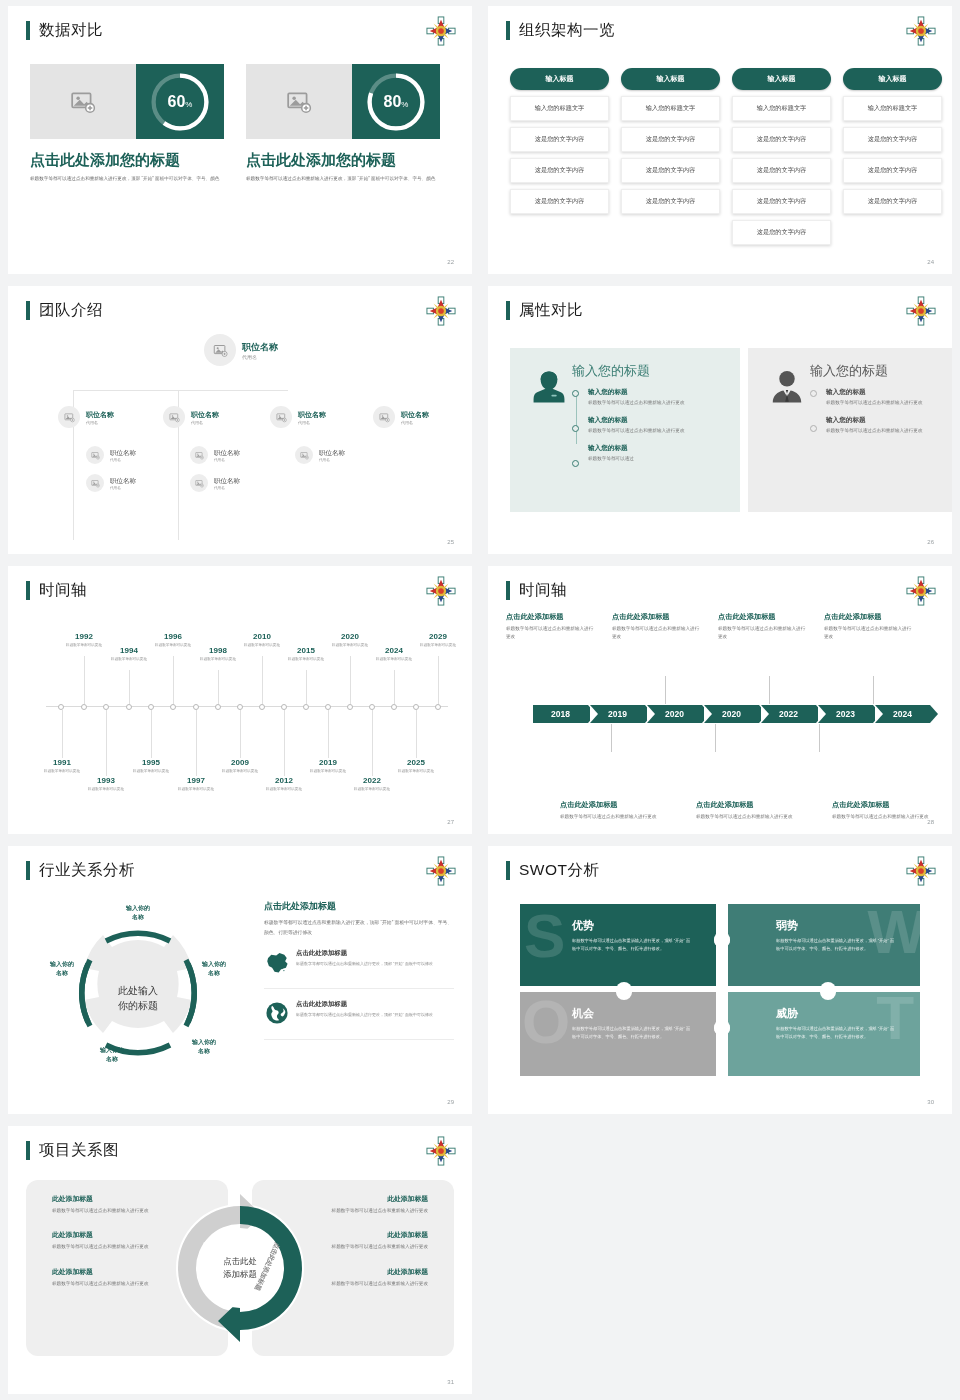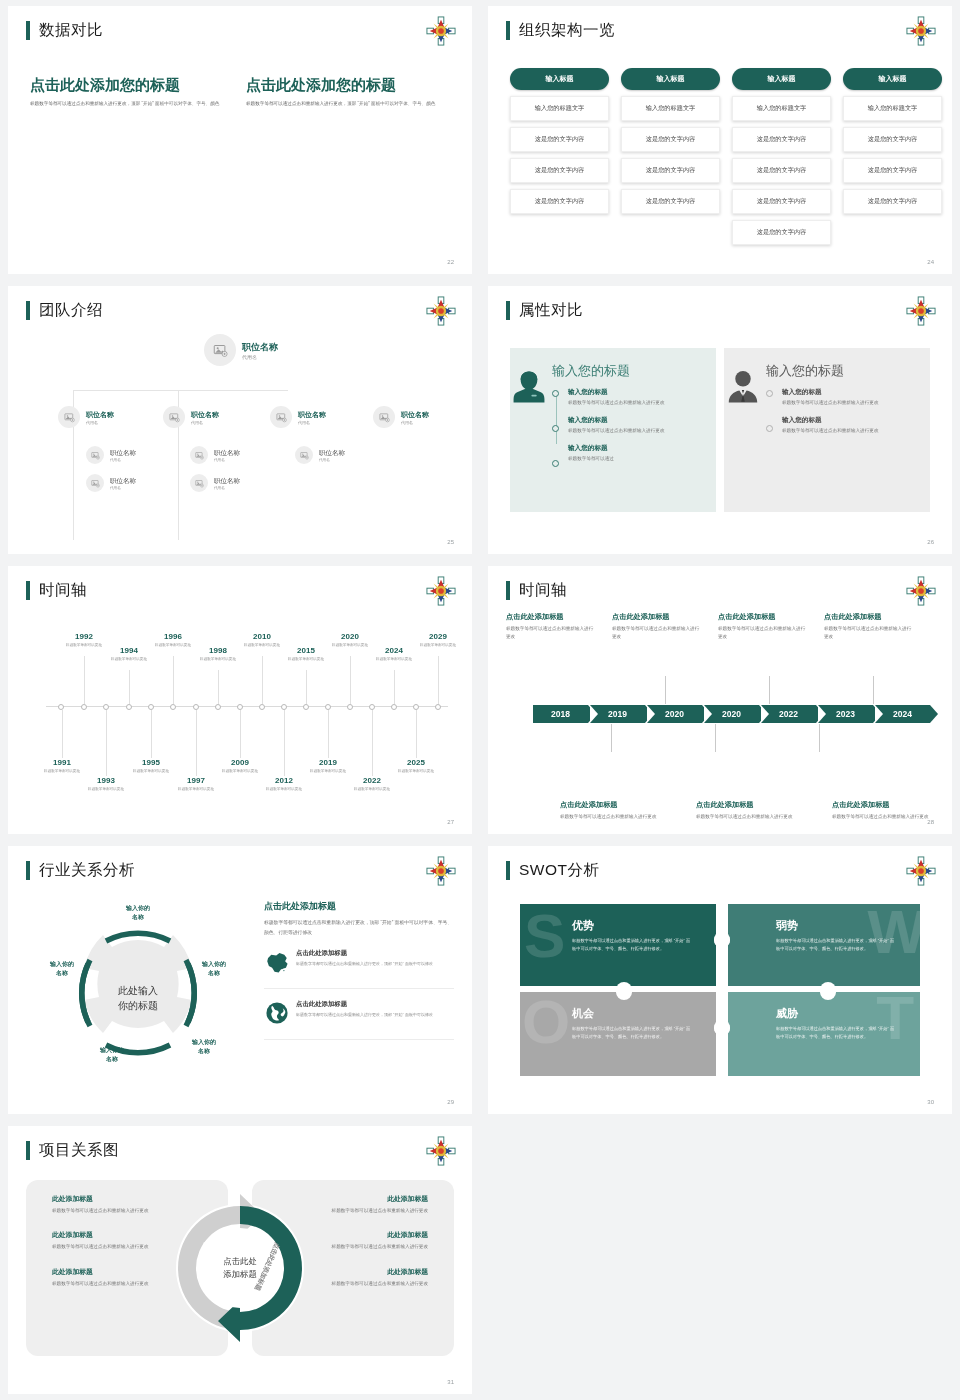--- a/index.html
+++ b/index.html
@@ -54,21 +54,21 @@
   
   .team{ position:absolute; left:0; top:48px; width:464px; height:200px; }
   .tm-node{ position:absolute; display:flex; align-items:center; }
   .tm-av{ border-radius:50%; background:#ededed; display:flex; align-items:center; justify-content:center; flex:none; }
   .tm-tx{ margin-left:6px; }
   .tm-n{ font-weight:bold; color:#1d6158; }
   .tm-s{ color:#8e8e8e; }
   .tm-line{ position:absolute; background:#e4e4e4; }
   
   .attr{ position:absolute; left:22px; top:62px; display:flex; gap:8px; }
-  .attr-p{ width:206px; height:164px; padding:14px 0; display:flex; }
+  .attr-p{ width:230px; height:164px; padding:14px 20px; display:flex; }
   .attr-p.a{ background:#e6eeec; }
   .attr-p.b{ background:#ededed; }
   .attr-ico{ width:42px; flex:none; padding-top:6px; }
   .attr-r{ flex:1; }
   .attr-t{ font-size:13px; color:#3a7d73; margin-bottom:8px; }
   .attr-t.g{ color:#5a5a5a; }
   .attr-list{ position:relative; padding-left:16px; }
   .attr-rail{ position:absolute; left:4px; top:5px; bottom:18px; width:1px; background:#9cc3bc; }
   .attr-rail.g{ background:#c3c3c3; }
   .attr-dot{ position:absolute; left:0; width:7px; height:7px; border-radius:50%; border:1.2px solid #3a7d73; background:#e6eeec; }
@@ -191,25 +191,53 @@
     <div class="s-head">
       <div class="s-bar"></div>
       <div class="s-title">数据对比</div>
     </div>
     <svg class="emblem">
         <use href="#ico-emblem"></use>
       </svg>
 
     <div class="dc-wrap">
       <div class="dc-card">
+        <div class="dc-img">
+          <div class="dc-ph">
+            <svg width="26" height="26">
+                <use href="#ico-imgph"></use>
+              </svg>
+          </div>
+          <div class="dc-pct">
+            <svg class="ring-svg" viewBox="0 0 40 40">
+              <circle cx="20" cy="20" r="16" fill="none" stroke="rgba(255,255,255,.28)" stroke-width="2.6"></circle>
+              <circle cx="20" cy="20" r="16" fill="none" stroke="#fff" stroke-width="2.6" stroke-dasharray="60.3 40.2" stroke-linecap="butt" transform="rotate(-90 20 20)"></circle>
+            </svg>
+            <div class="ring-txt"><span>60</span><span class="pc">%</span></div>
+          </div>
+        </div>
         <div class="dc-h">点击此处添加您的标题</div>
         <div class="dc-b">标题数字等都可以通过点击和重新输入进行更改，顶部 “开始” 面板中可以对字体、字号、颜色</div>
       </div>
 
       <div class="dc-card">
+        <div class="dc-img">
+          <div class="dc-ph">
+            <svg width="26" height="26">
+                <use href="#ico-imgph"></use>
+              </svg>
+          </div>
+          <div class="dc-pct">
+            <svg class="ring-svg" viewBox="0 0 40 40">
+              <circle cx="20" cy="20" r="16" fill="none" stroke="rgba(255,255,255,.28)" stroke-width="2.6"></circle>
+              <circle cx="20" cy="20" r="16" fill="none" stroke="#fff" stroke-width="2.6" stroke-dasharray="80.4 20.1" stroke-linecap="butt" transform="rotate(-90 20 20)"></circle>
+            </svg>
+            <div class="ring-txt"><span>80</span><span class="pc">%</span></div>
+          </div>
+        </div>
         <div class="dc-h">点击此处添加您的标题</div>
         <div class="dc-b">标题数字等都可以通过点击和重新输入进行更改，顶部 “开始” 面板中可以对字体、字号、颜色</div>
       </div>
     </div>
     <div class="pagenum">22</div>
   </div>
 
 
   <div class="slide">
     <div class="s-head">

